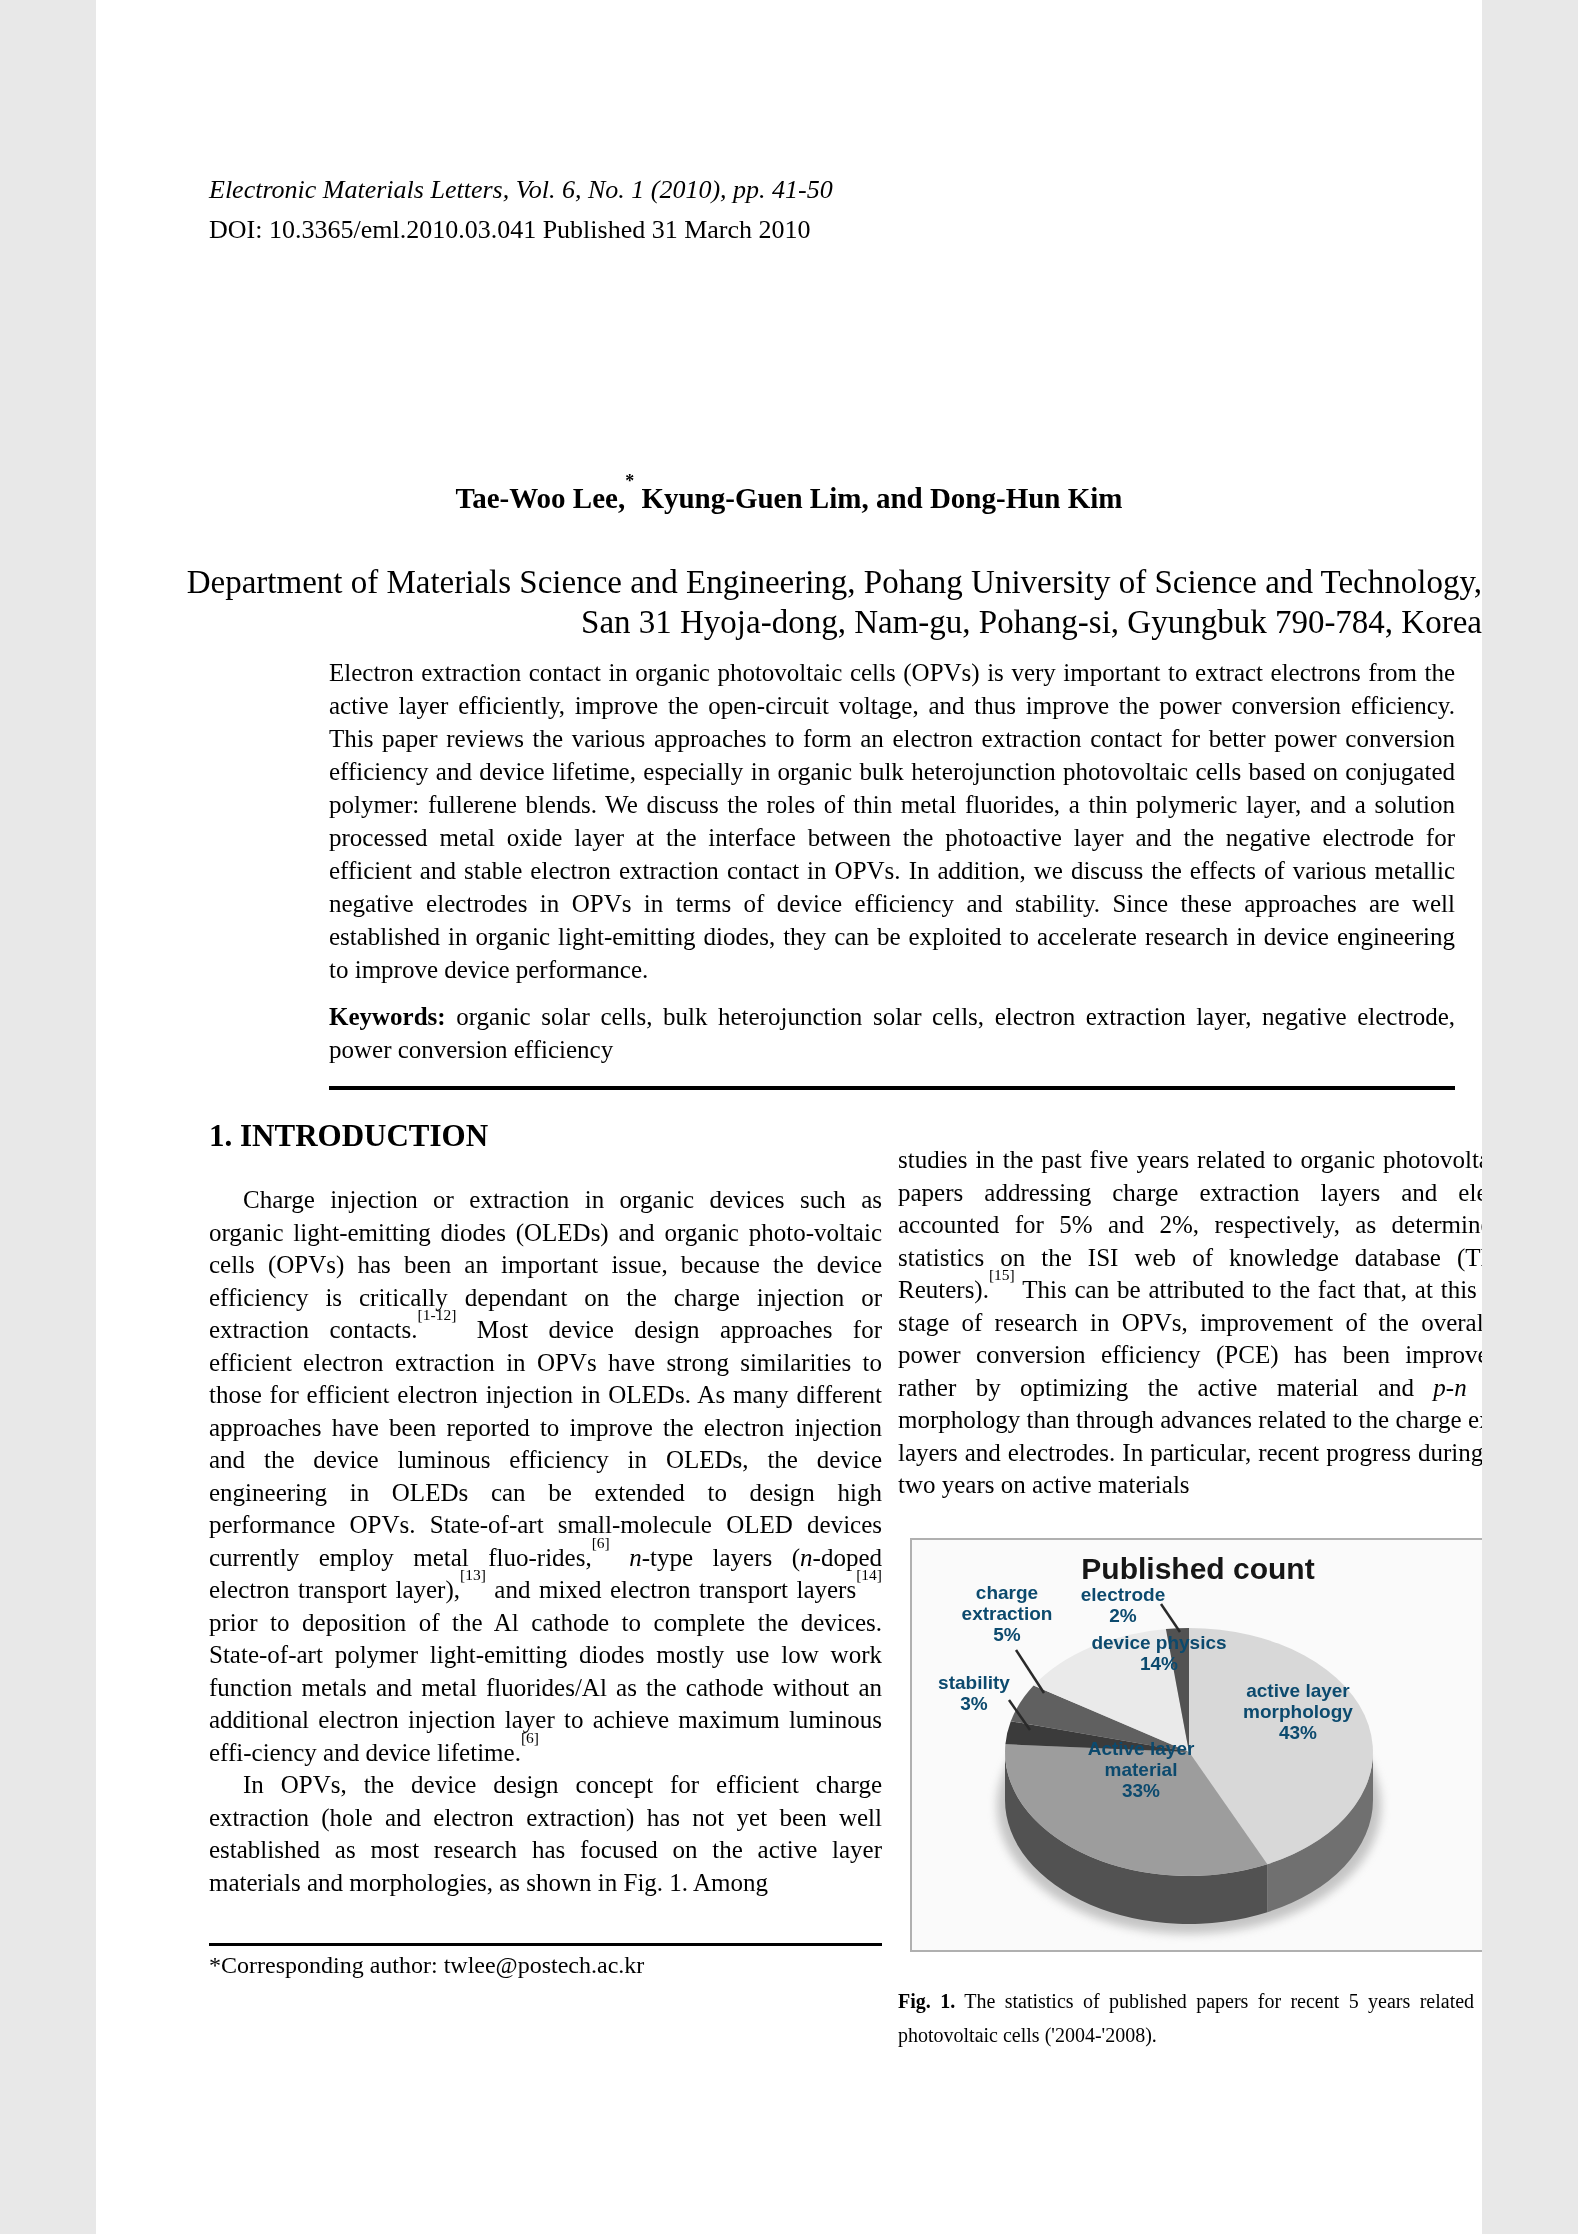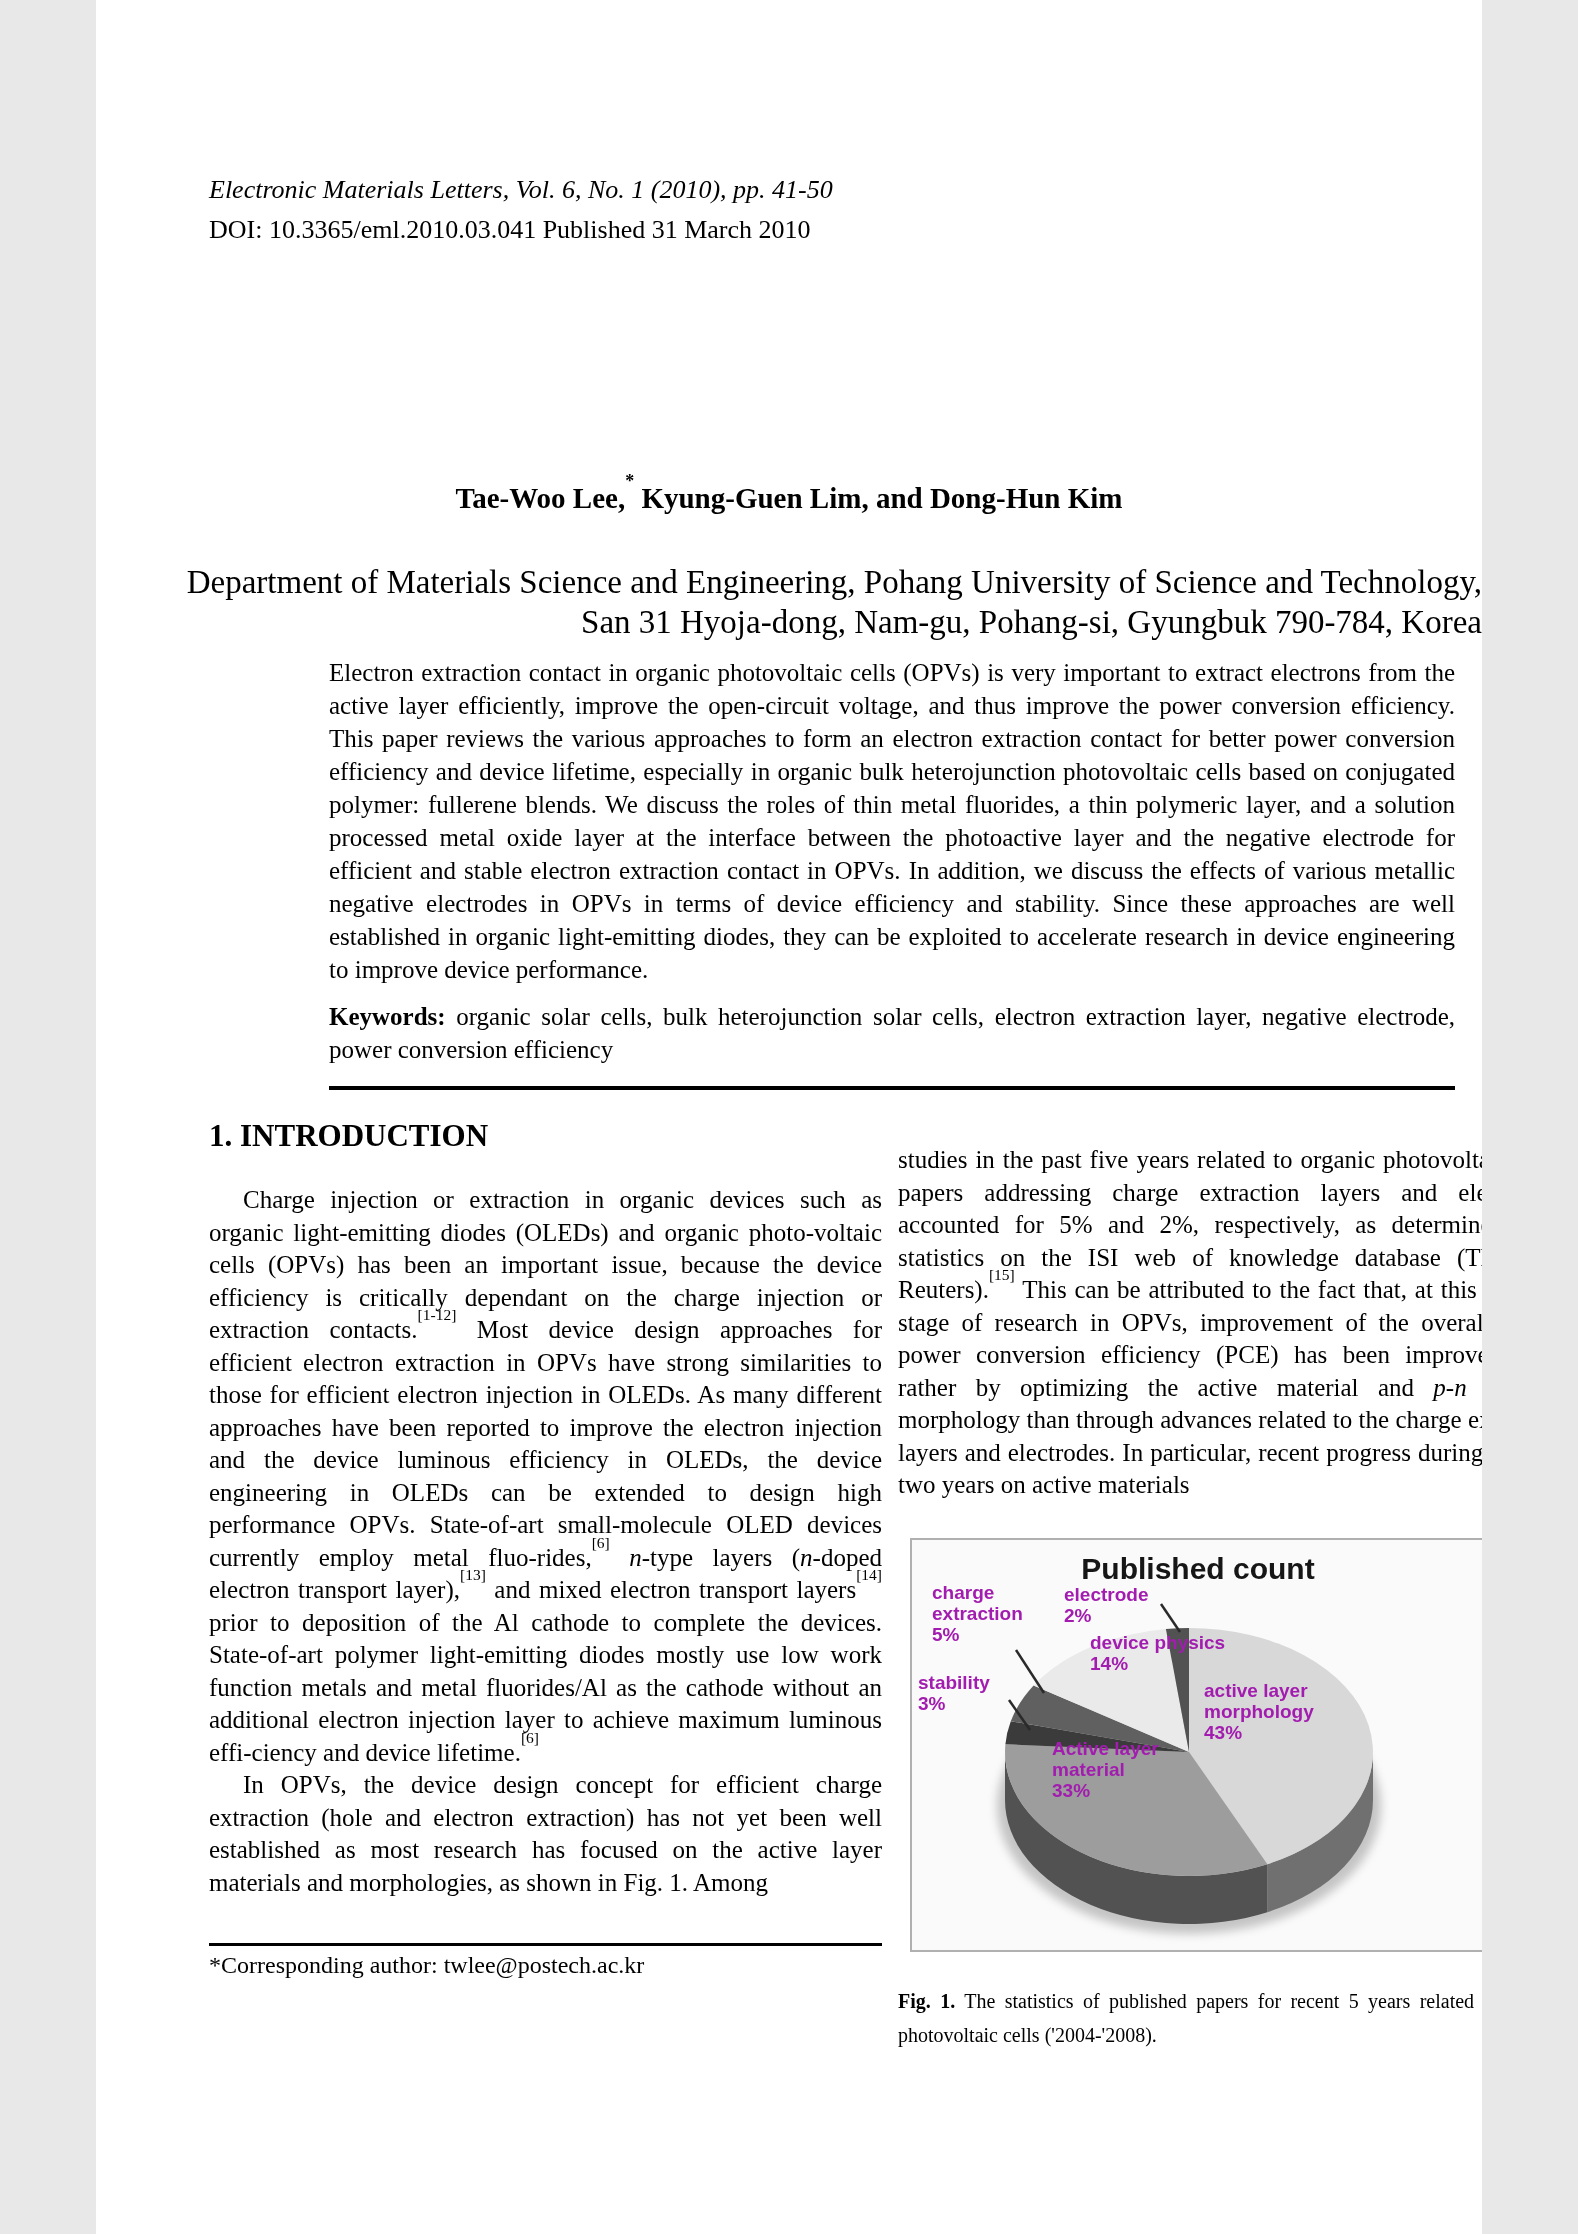--- a/index.html
+++ b/index.html
@@ -39,22 +39,22 @@
   
   .fig{margin:36px 0 0 0;}
   .fig-box{
     position:relative;width:646px;height:410px;margin-left:12px;
     background:#fafafa;border:2px solid #b0b0b0;box-sizing:content-box;
     font-family:"Liberation Sans","DejaVu Sans",sans-serif;
   }
   .fig-box svg{position:absolute;left:0;top:0;}
   .pie-title{position:absolute;left:0;top:12px;width:572px;text-align:center;
     font-size:30px;font-weight:bold;color:#161616;}
-  .pie-label{position:absolute;text-align:left;font-size:19px;line-height:21px;
-    font-weight:bold;color:#a21caf;}
+  .pie-label{position:absolute;text-align:center;font-size:19px;line-height:21px;
+    font-weight:bold;color:#0c4a6e;}
   .pie-label .pl-name,.pie-label .pl-pct{display:block;}
   .caption{margin:32px 0 0 0;font-size:20px;line-height:34px;text-align:justify;}
   
   .footnote{position:absolute;left:113px;top:1943px;width:673px;
     border-top:3px solid #000;padding-top:6px;font-size:24px;}
 </style>
 </head>
 <body>
 
 <div class="page">

